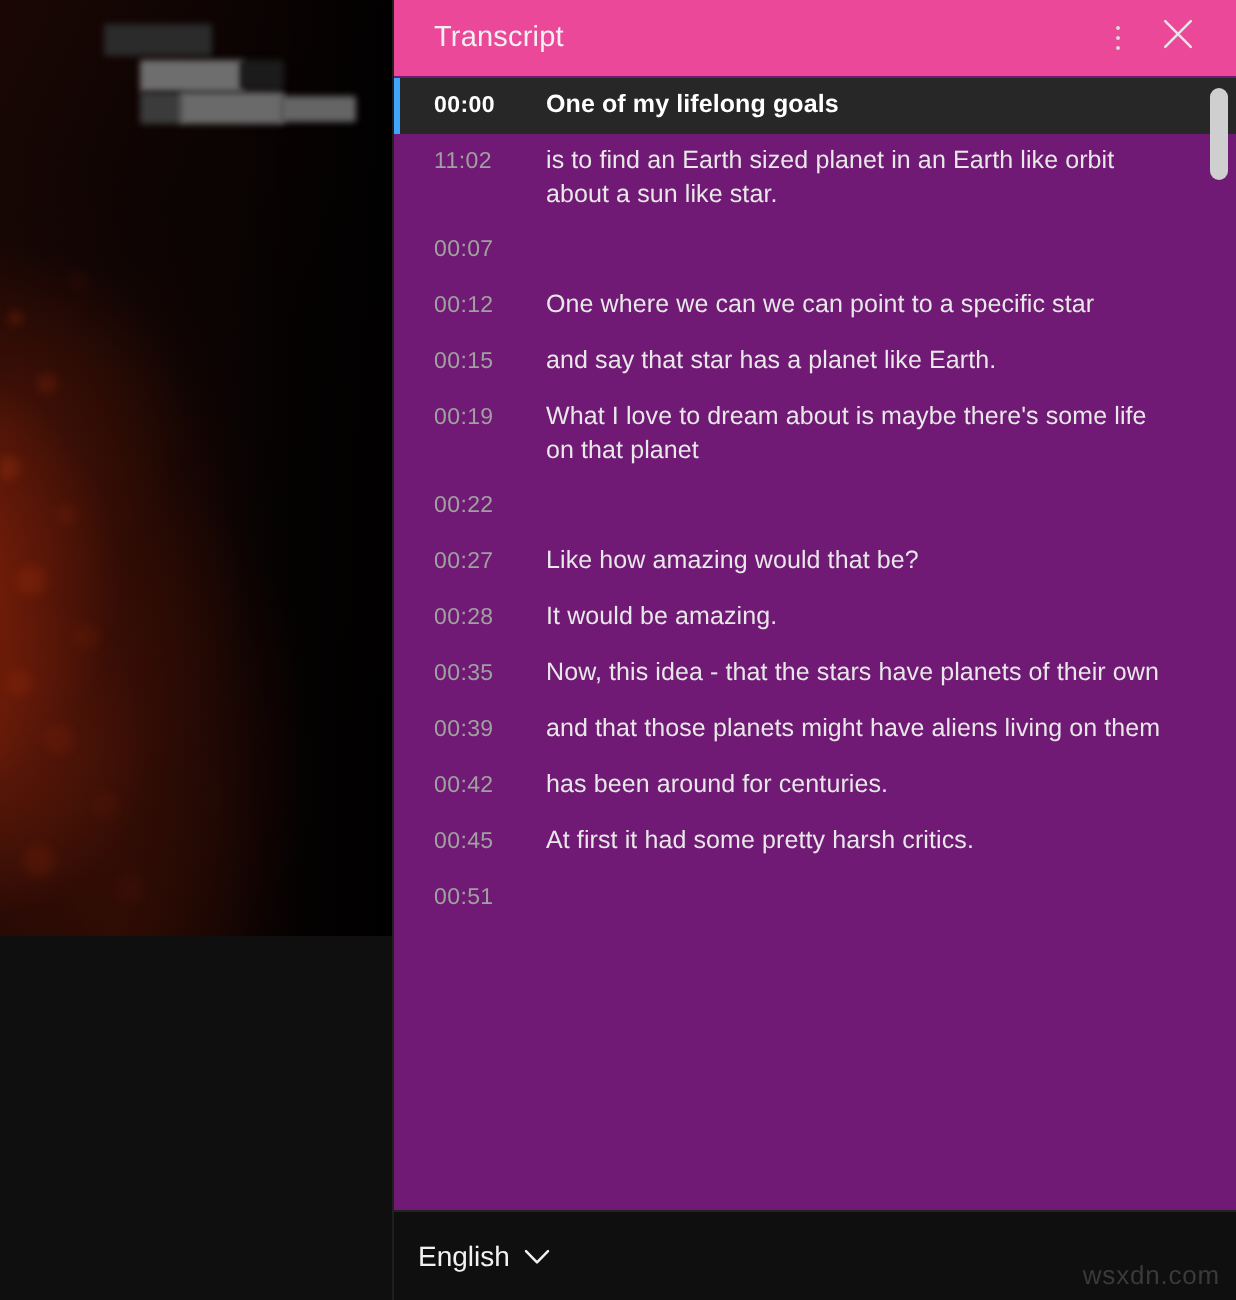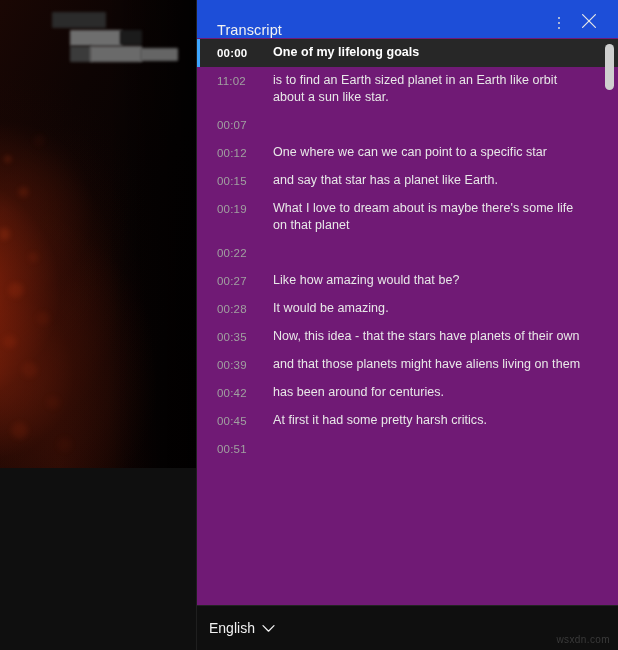--- a/index.html
+++ b/index.html
@@ -75,22 +75,22 @@
   }
   .ctrl-btn svg { display:block; }
 
   
   #transcript {
     position:relative; width:422px; height:650px;
     background:#0f0f0f; display:flex; flex-direction:column;
     border-left:1px solid #1f1f1f;
   }
   .t-header {
-    height:38px; flex:0 0 38px; display:flex; align-items:flex-end;
-    padding:0 14px 0 20px; background:#1d4ed8;
+    height:38px; flex:0 0 38px; display:flex; align-items:center;
+    padding:0 14px 0 20px; background:#ec4899;
   }
   .t-title {
     flex:1; font-size:14.5px; color:#f1f1f1; font-weight:400; letter-spacing:.1px;
   }
   .hdr-btn {
     width:30px; height:30px; display:flex; align-items:center; justify-content:center;
     cursor:pointer; border-radius:50%;
   }
   .dots { display:flex; flex-direction:column; gap:2.5px; align-items:center; }
   .dots i { width:2.6px; height:2.6px; border-radius:50%; background:#d9d9d9; display:block; }
@@ -134,21 +134,21 @@
     padding:0 12px; border-top:1px solid #232323; background:#0f0f0f;
   }
   .lang-btn {
     display:flex; align-items:center; gap:7px; cursor:pointer;
     font-size:14px; color:#f1f1f1;
   }
   .chev { display:block; }
 
   .watermark {
     position:absolute; right:8px; bottom:5px;
-    font-size:10px; color:#3a3a3a; letter-spacing:.4px;
+    font-size:13px; color:#3a3a3a; letter-spacing:.4px;
     font-family:"Liberation Sans", sans-serif; pointer-events:none;
   }
 </style>
 </head>
 <body>
 
 <div id="app">
 
   <div id="player">
     <div class="vid-bg"></div>

